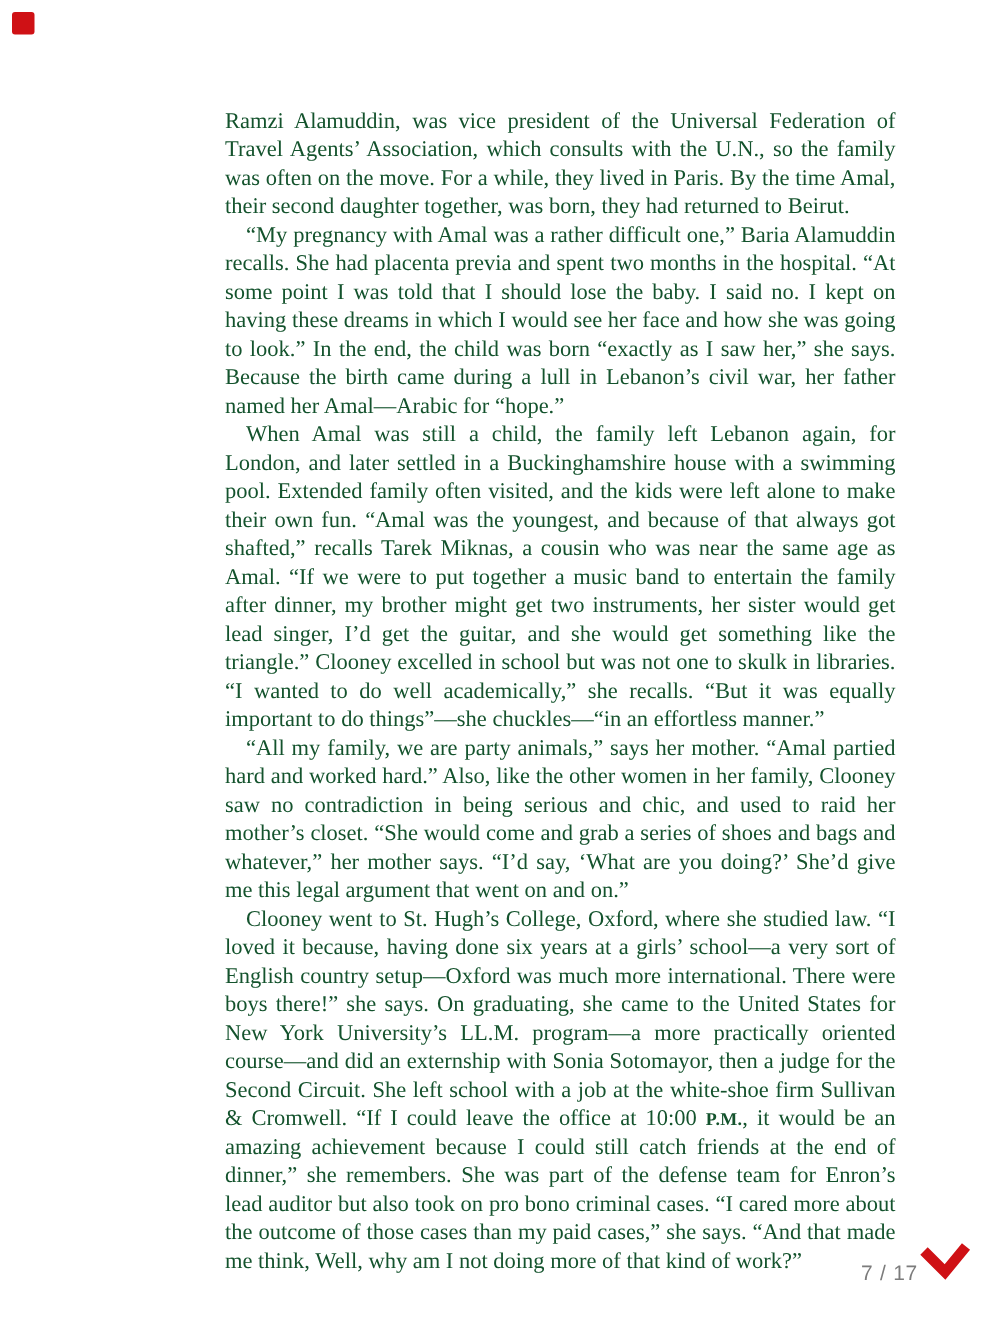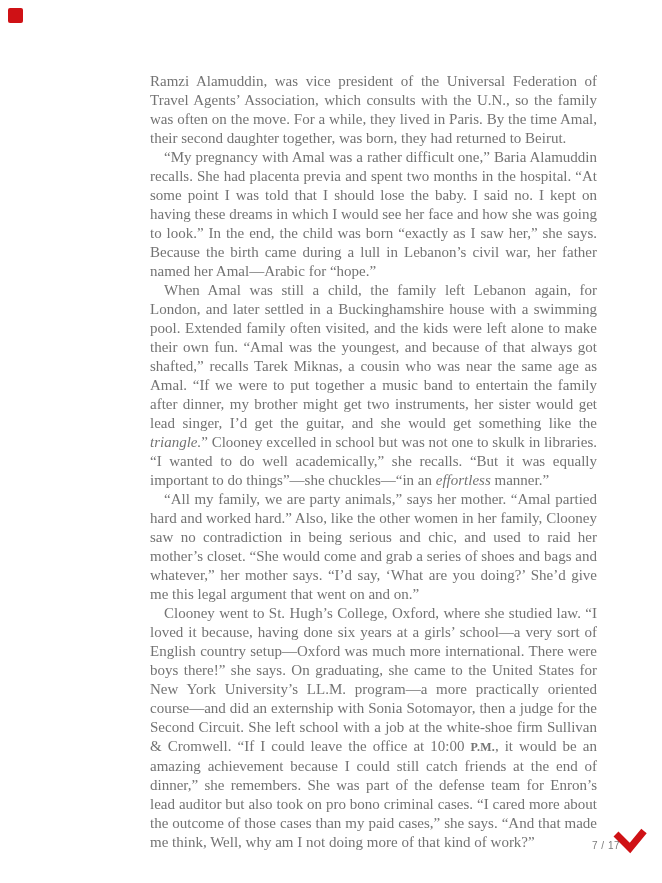--- a/index.html
+++ b/index.html
@@ -11,32 +11,32 @@
     font-family: "Liberation Serif", serif;
   }
   .corner-square {
     position: absolute; left: 8px; top: 8px;
     width: 15px; height: 15px;
     background: #cf1115;
     border-radius: 2px;
   }
   .article {
     position: absolute; left: 150px; top: 72px; width: 447px;
-    color: #737373;
+    color: #14532d;
     font-size: 15px; line-height: 19px;
     text-align: justify;
   }
   .article p { margin: 0; padding: 0; }
   .article p.indent { text-indent: 14px; }
-  .seg-italic { font-style: italic; }
+  .seg-italic { }
   .seg-smallcaps { font-size: 12px; letter-spacing: 0.2px; font-weight: bold; }
   .pagenum {
-    position: absolute; left: 592px; top: 840px;
+    position: absolute; left: 574px; top: 840px;
     font-family: "Liberation Sans", sans-serif;
-    font-size: 10px; color: #7c7c7c; letter-spacing: 0.5px;
+    font-size: 14px; color: #7c7c7c; letter-spacing: 0.5px;
     white-space: pre;
   }
   .next-btn {
     position: absolute; left: 611px; top: 825px;
     width: 40px; height: 32px;
     background: transparent; border: none; padding: 0; margin: 0;
     cursor: pointer;
   }
   .next-btn svg { display: block; }
 </style>

